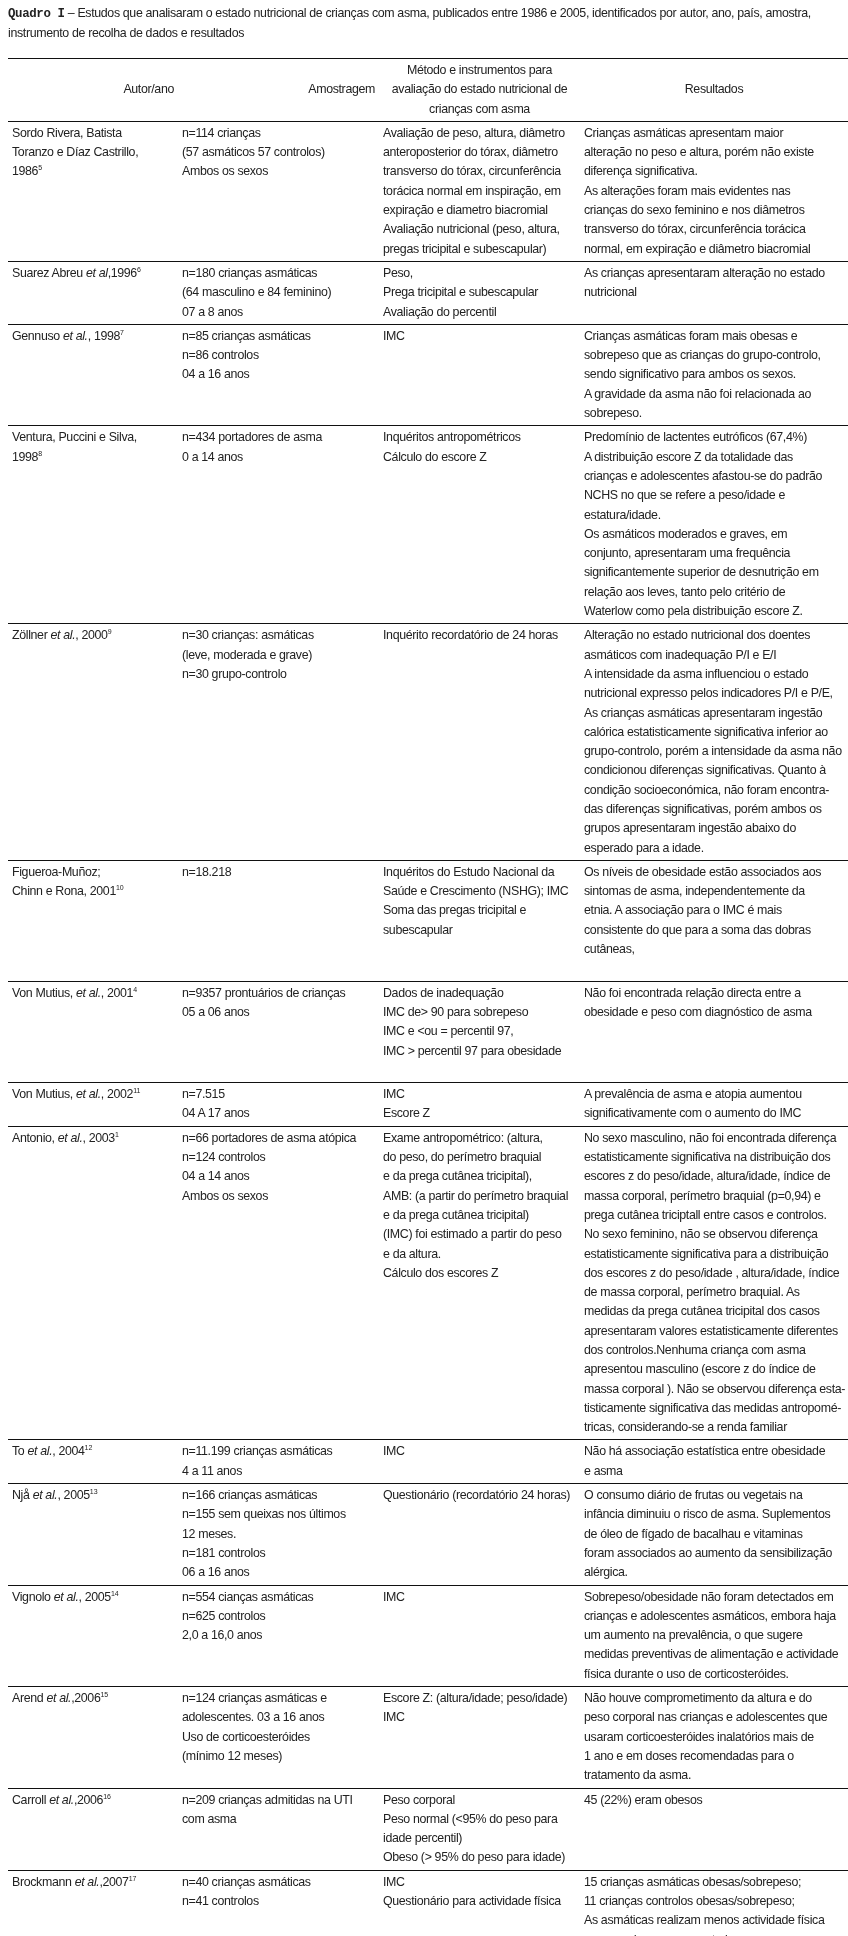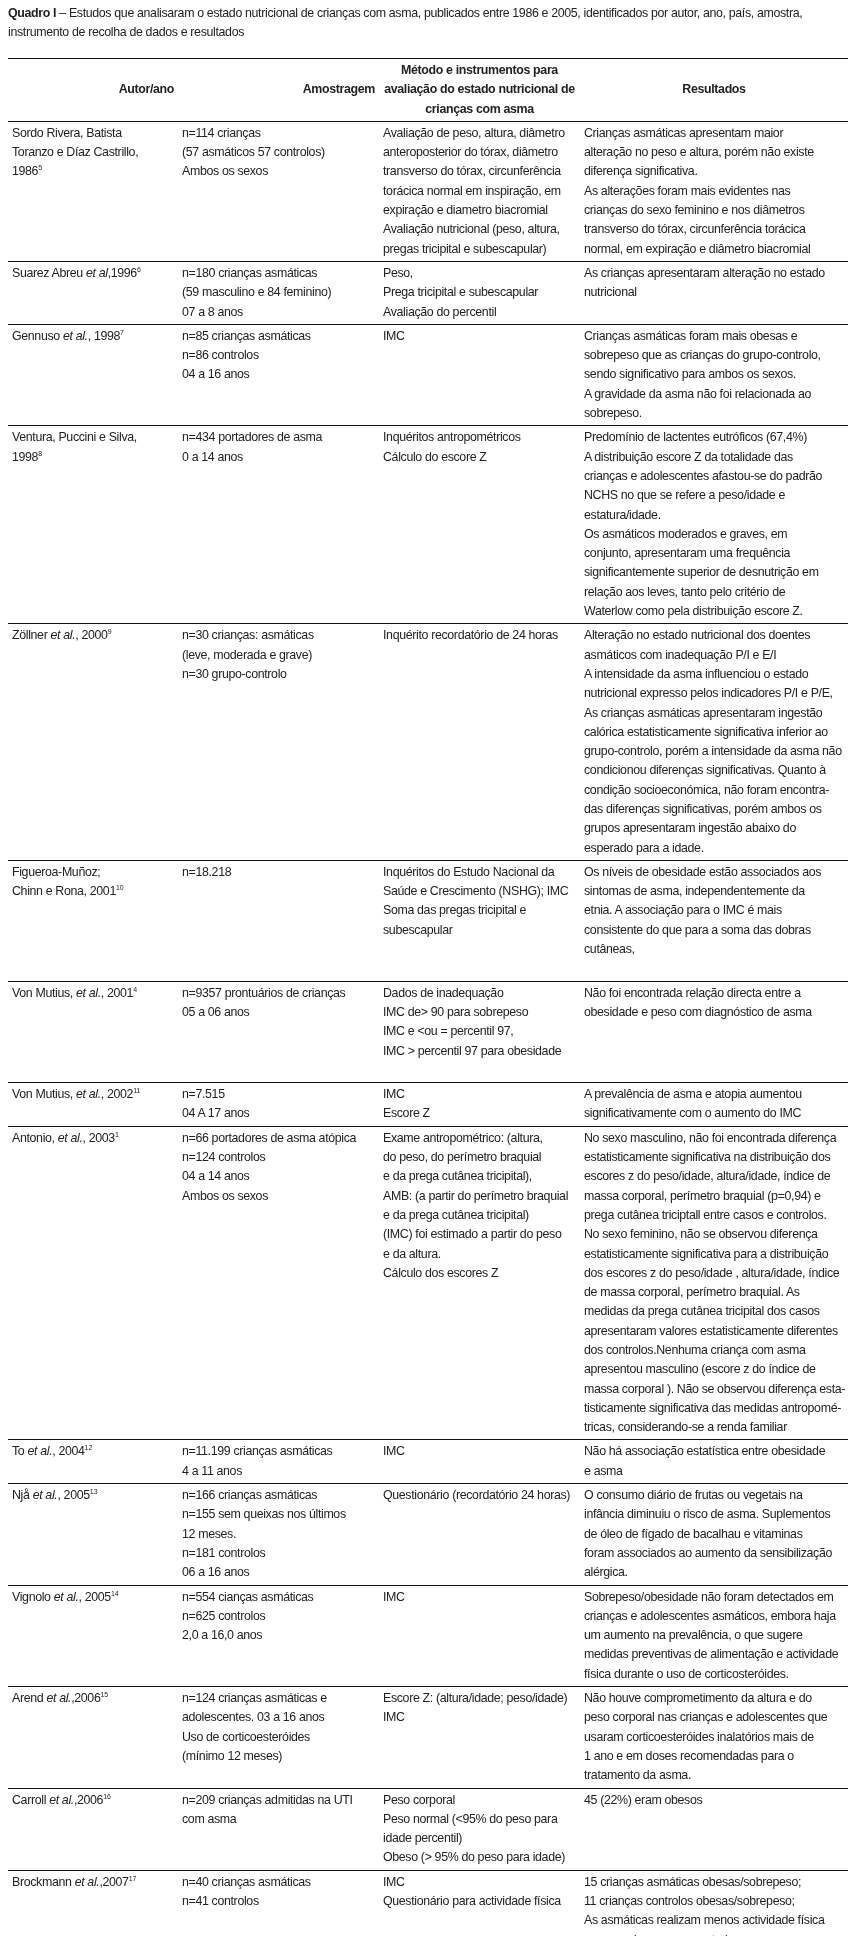--- a/index.html
+++ b/index.html
@@ -7,34 +7,34 @@
     width: 848px; height: 1936px; overflow: hidden;
     font-family: "Liberation Sans", sans-serif;
     color: #1a1a1a;
     position: relative;
   }
   .caption {
     position: absolute; left: 8px; top: 4px; width: 836px;
     font-size: 12.4px; line-height: 19px; letter-spacing: -0.35px;
     color: #222;
   }
-  .caption b { font-weight: bold; }
+  .caption b { font-weight: bold; font-family: Liberation Mono, monospace; }
   table.quadro {
     position: absolute; left: 8px; top: 58px; width: 840px;
     border-collapse: collapse; table-layout: fixed;
     font-size: 12.4px; line-height: 19.3px; letter-spacing: -0.35px;
     color: #222;
   }
   table.quadro col.c1 { width: 170px; }
   table.quadro col.c2 { width: 201px; }
   table.quadro col.c3 { width: 201px; }
   table.quadro col.c4 { width: 268px; }
   table.quadro thead tr { border-top: 1.5px solid #111; border-bottom: 1.5px solid #111; }
   table.quadro th {
-    font-weight: bold; vertical-align: middle; padding: 2px 4px;
+    font-weight: normal; vertical-align: middle; padding: 2px 4px;
     height: 56px;
   }
   th.left { text-align: right; }
   th.center { text-align: center; }
   table.quadro tbody tr { border-bottom: 1.5px solid #111; }
   table.quadro td {
     vertical-align: top; text-align: left;
     padding: 2px 4px 2px 4px;
   }
   .line { display: block; white-space: nowrap; }
@@ -98,21 +98,21 @@
           <span class="line">transverso do tórax, circunferência torácica</span>
           <span class="line">normal, em expiração e diâmetro biacromial</span>
         </td>
       </tr>
       <tr>
         <td>
           <span class="line"><span>Suarez Abreu </span><i>et al</i><span>,1996</span><sup>6</sup></span>
         </td>
         <td>
           <span class="line">n=180 crianças asmáticas</span>
-          <span class="line">(59 masculino e 84 feminino)</span>
+          <span class="line">(64 masculino e 84 feminino)</span>
           <span class="line">07 a 8 anos</span>
         </td>
         <td>
           <span class="line">Peso,</span>
           <span class="line">Prega tricipital e subescapular</span>
           <span class="line">Avaliação do percentil</span>
         </td>
         <td>
           <span class="line">As crianças apresentaram alteração no estado</span>
           <span class="line">nutricional</span>

